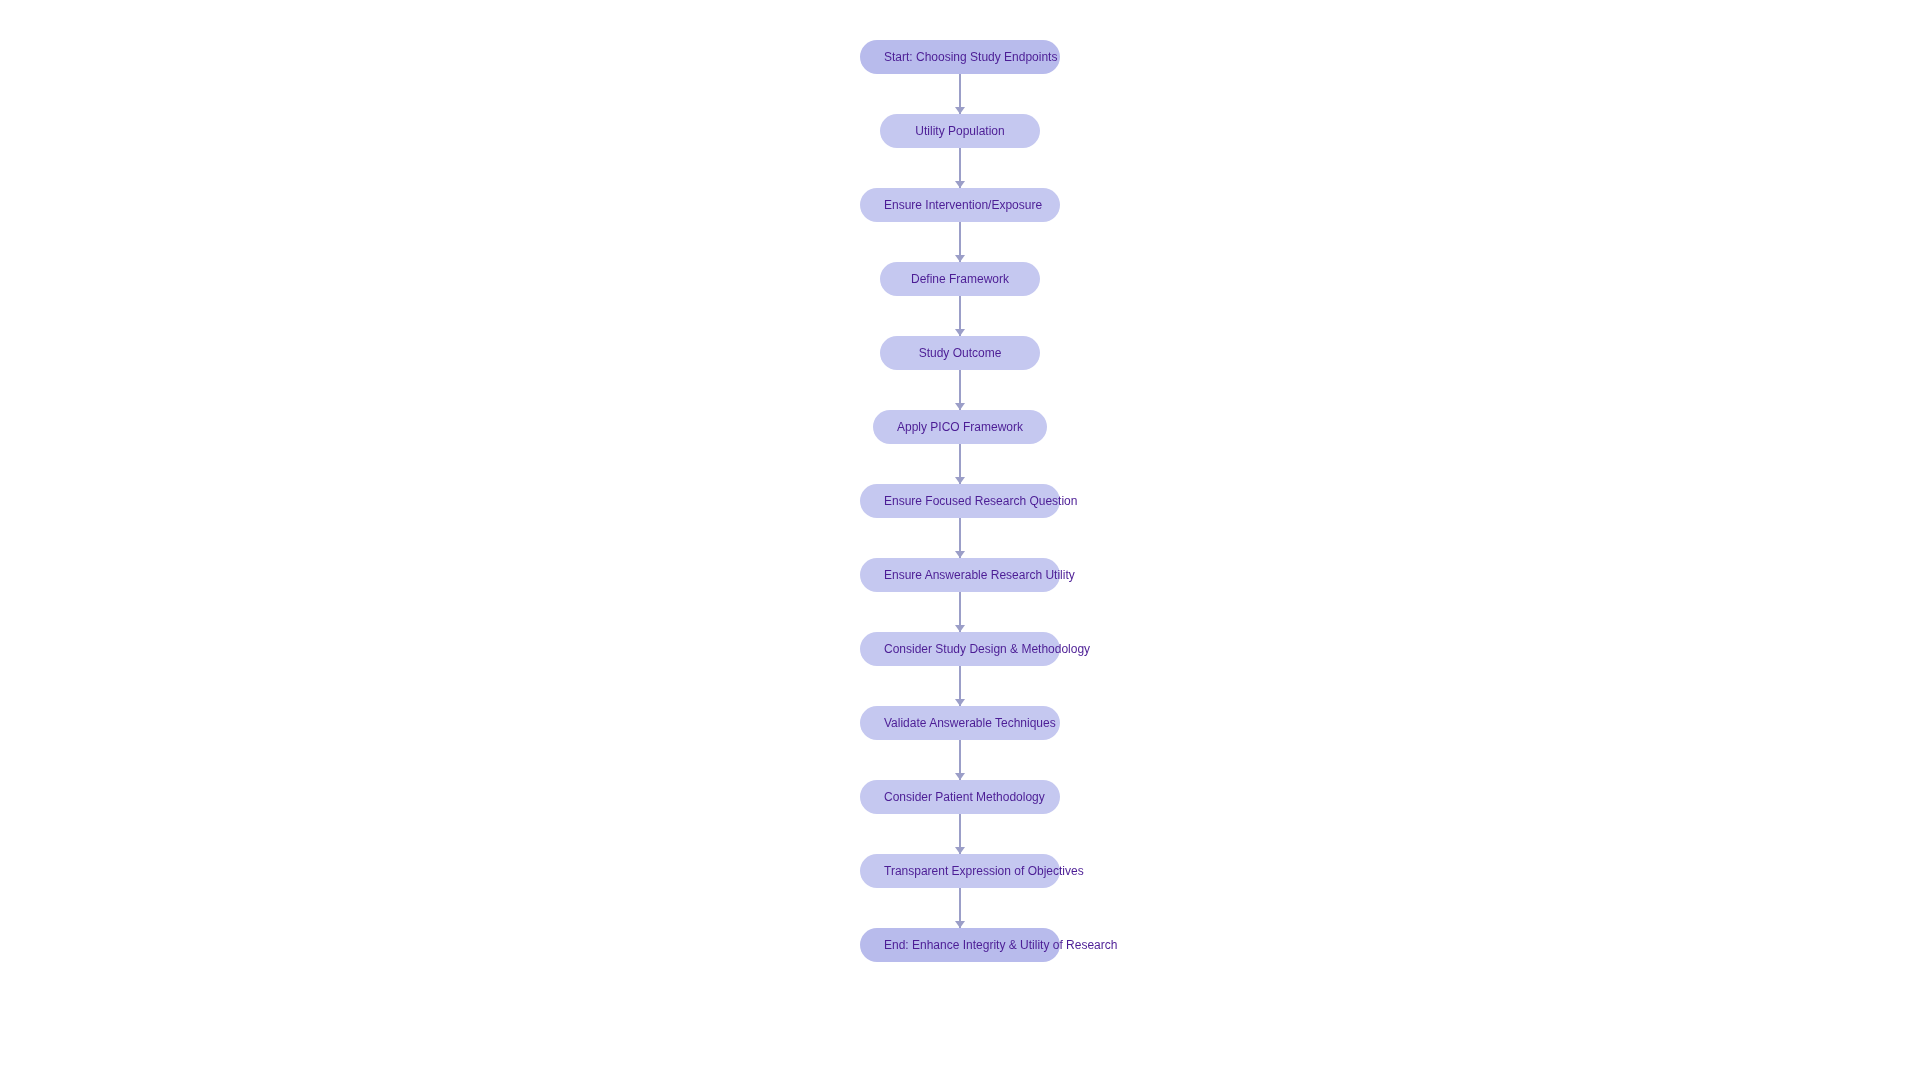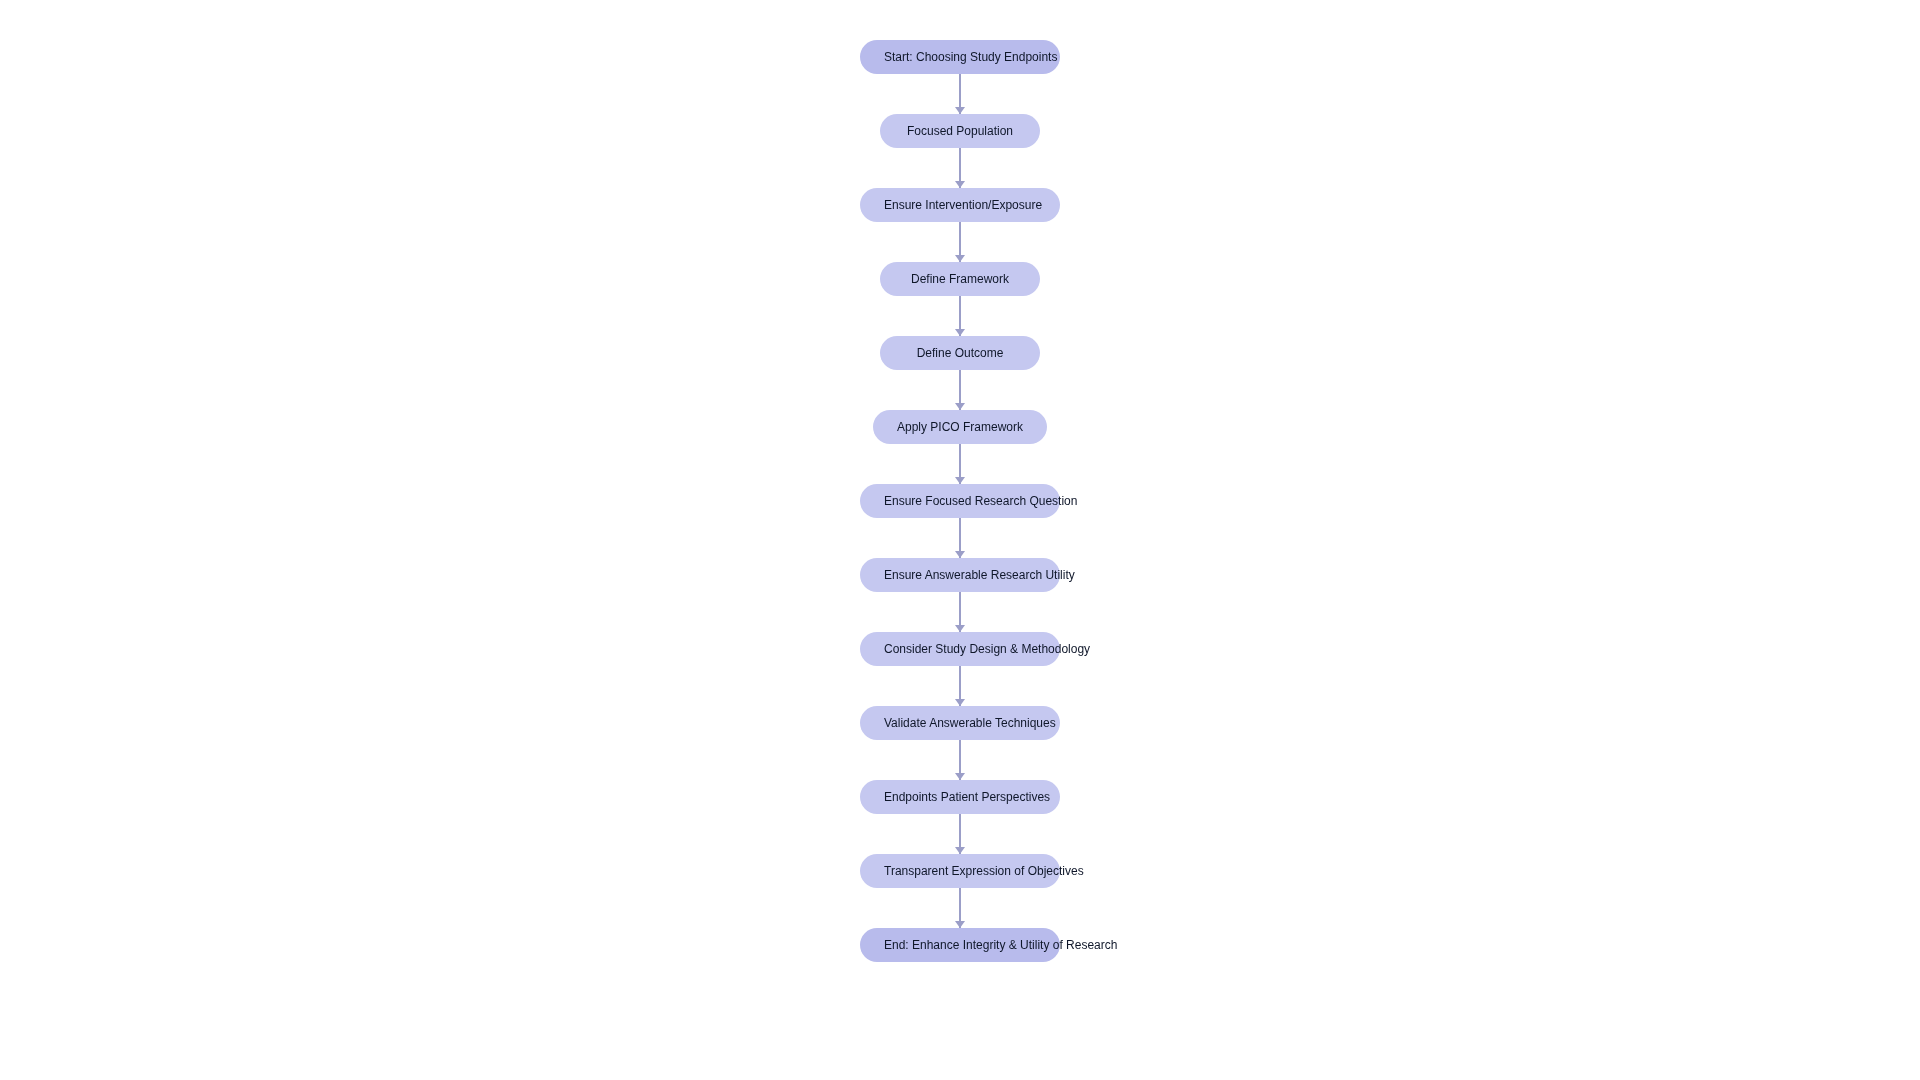--- a/index.html
+++ b/index.html
@@ -26,21 +26,21 @@
       align-items: center;
       gap: 0;
       padding: 20px;
     }
 
     .flow-node {
       background-color: #c5c8f0;
       border-radius: 20px;
       padding: 10px 24px;
       font-size: 12px;
-      color: #0f172a;
+      color: #4c1d95;
       text-align: center;
       min-width: 160px;
       max-width: 200px;
       white-space: nowrap;
       cursor: pointer;
       border: none;
       font-family: Arial, sans-serif;
     }
 
     .flow-node.start-end {
@@ -69,36 +69,36 @@
       border-right: 5px solid transparent;
       border-top: 7px solid #9b9ec8;
     }
   </style>
 </head>
 <body>
 
 <div class="flowchart-container">
 <div class="flow-node start-end">Start: Choosing Study Endpoints</div>
     <div class="connector"></div>
-    <div class="flow-node">Focused Population</div>
+    <div class="flow-node">Utility Population</div>
     <div class="connector"></div>
     <div class="flow-node">Ensure Intervention/Exposure</div>
     <div class="connector"></div>
     <div class="flow-node">Define Framework</div>
     <div class="connector"></div>
-    <div class="flow-node">Define Outcome</div>
+    <div class="flow-node">Study Outcome</div>
     <div class="connector"></div>
     <div class="flow-node">Apply PICO Framework</div>
     <div class="connector"></div>
     <div class="flow-node">Ensure Focused Research Question</div>
     <div class="connector"></div>
     <div class="flow-node">Ensure Answerable Research Utility</div>
     <div class="connector"></div>
     <div class="flow-node">Consider Study Design &amp; Methodology</div>
     <div class="connector"></div>
     <div class="flow-node">Validate Answerable Techniques</div>
     <div class="connector"></div>
-    <div class="flow-node">Endpoints Patient Perspectives</div>
+    <div class="flow-node">Consider Patient Methodology</div>
     <div class="connector"></div>
     <div class="flow-node">Transparent Expression of Objectives</div>
     <div class="connector"></div>
     <div class="flow-node start-end">End: Enhance Integrity &amp; Utility of Research</div>
   </div>
 
 </body></html>

